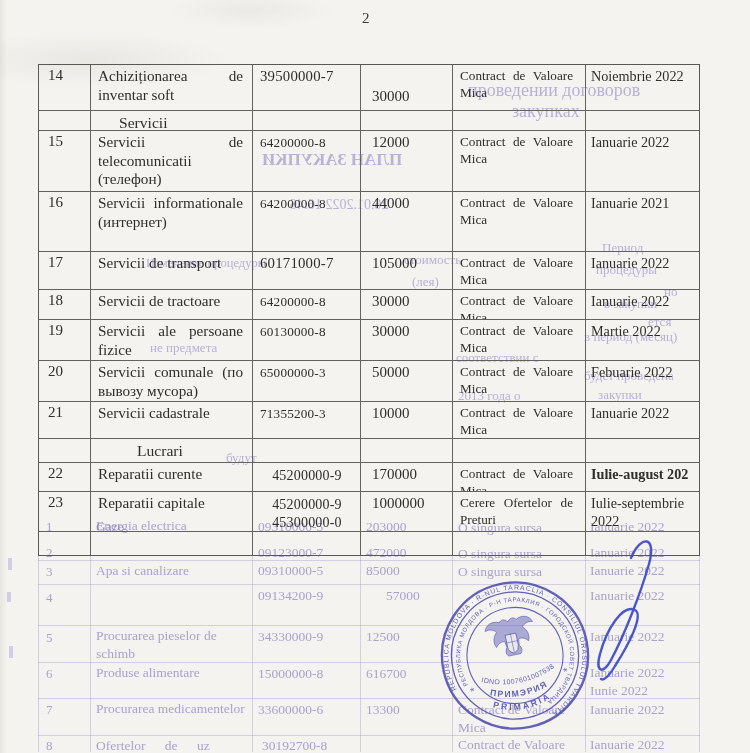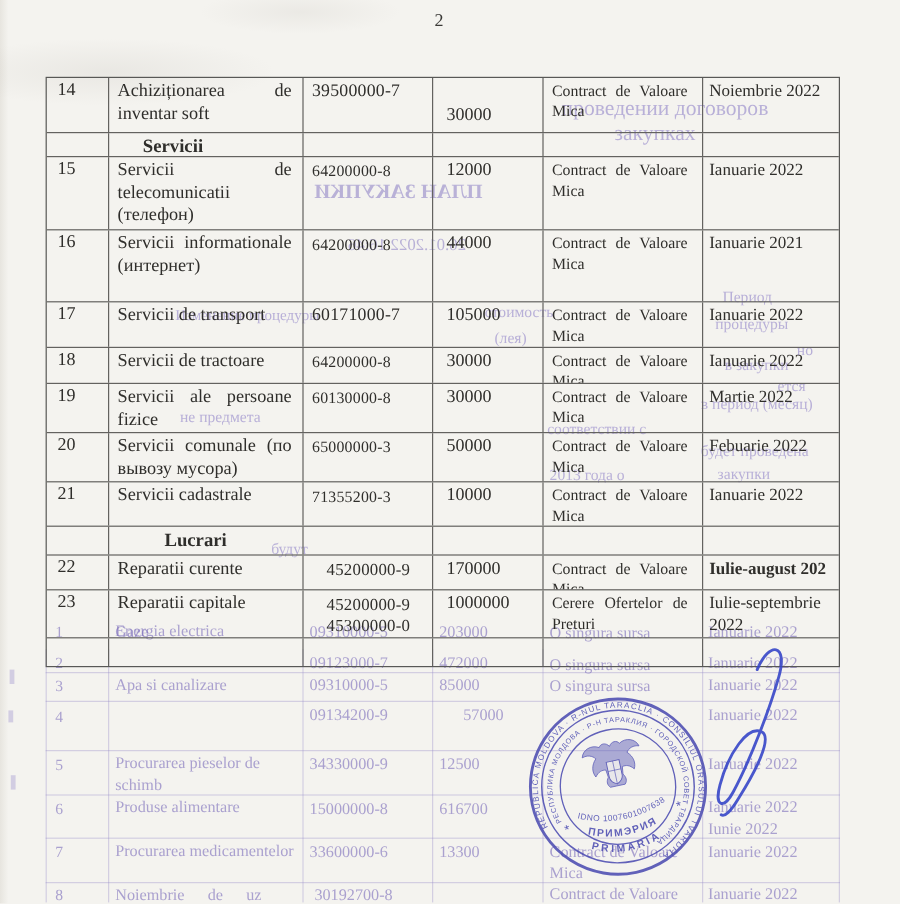--- a/index.html
+++ b/index.html
@@ -25,21 +25,21 @@
   .td.no{font-size:15px;padding-left:9px;}
   .td.name{font-size:15.2px;line-height:1.22;text-align:justify;padding-right:9px;}
   .td.cpv{font-size:13.2px;padding-top:4px;letter-spacing:.2px;}
   .td.cpv.big{font-size:14.8px;padding-top:3px;}
   .td.cpv.med{font-size:14px;text-align:center;white-space:pre-line;line-height:1.3;}
   .td.value{font-size:15px;padding-top:3px;padding-left:11px;}
   .td.value.vbottom{display:flex;align-items:flex-end;padding-bottom:5px;}
   .td.contract{font-size:13.2px;line-height:1.3;text-align:justify;padding-right:12px;}
   .td.period{font-size:14.2px;line-height:1.3;padding-left:5px;white-space:normal;}
   .td.period.nowrap{white-space:nowrap;font-weight:bold;}
-  .td.section{font-weight:bold;font-size:15.6px;text-align:center;text-align:left;padding-left:28px;}
+  .td.section{font-weight:normal;font-size:15.6px;text-align:center;text-align:left;padding-left:28px;}
   
   .underlay{position:absolute;left:0;top:0;width:750px;height:753px;z-index:1;}
   .frag{position:absolute;font-size:13px;color:rgba(134,120,196,0.55);white-space:nowrap;filter:blur(.3px);}
   .frag.big{font-size:18px;text-align:right;}
   .frag.mir{transform:scaleX(-1);font-weight:bold;color:rgba(125,111,192,0.5);}
   .u{position:absolute;font-size:13.5px;color:rgba(124,110,188,0.62);line-height:1.3;filter:blur(.25px);}
   .u.num{font-size:13px;}
   .u.nm{width:152px;}
   .u.ct{width:122px;}
   .u.pd{width:110px;white-space:pre-line;}
@@ -134,21 +134,21 @@
 Iunie 2022</span>
 
     <span class="u num" style="left:46px;top:702px">7</span>
     <span class="u nm" style="left:96px;top:700px">Procurarea medicamentelor</span>
     <span class="u" style="left:258px;top:701px">33600000-6</span>
     <span class="u" style="left:366px;top:701px">13300</span>
     <span class="u ct" style="left:458px;top:701px">Contract de Valoare Mica</span>
     <span class="u pd" style="left:590px;top:701px">Ianuarie 2022</span>
 
     <span class="u num" style="left:46px;top:738px">8</span>
-    <span class="u gap" style="left:96px;top:737px">Noiembrie de uz</span>
+    <span class="u gap" style="left:96px;top:737px">Ofertelor de uz</span>
     <span class="u" style="left:262px;top:737px">30192700-8</span>
     <span class="u ct" style="left:458px;top:736px">Contract de Valoare</span>
     <span class="u pd" style="left:590px;top:736px">Ianuarie 2022</span>
 
     <div class="edgemark" style="left:8px;top:558px;height:12px"></div>
     <div class="edgemark" style="left:7px;top:592px;height:10px"></div>
     <div class="edgemark" style="left:9px;top:646px;height:12px"></div>
   </div>
 
   <div class="tbl">

